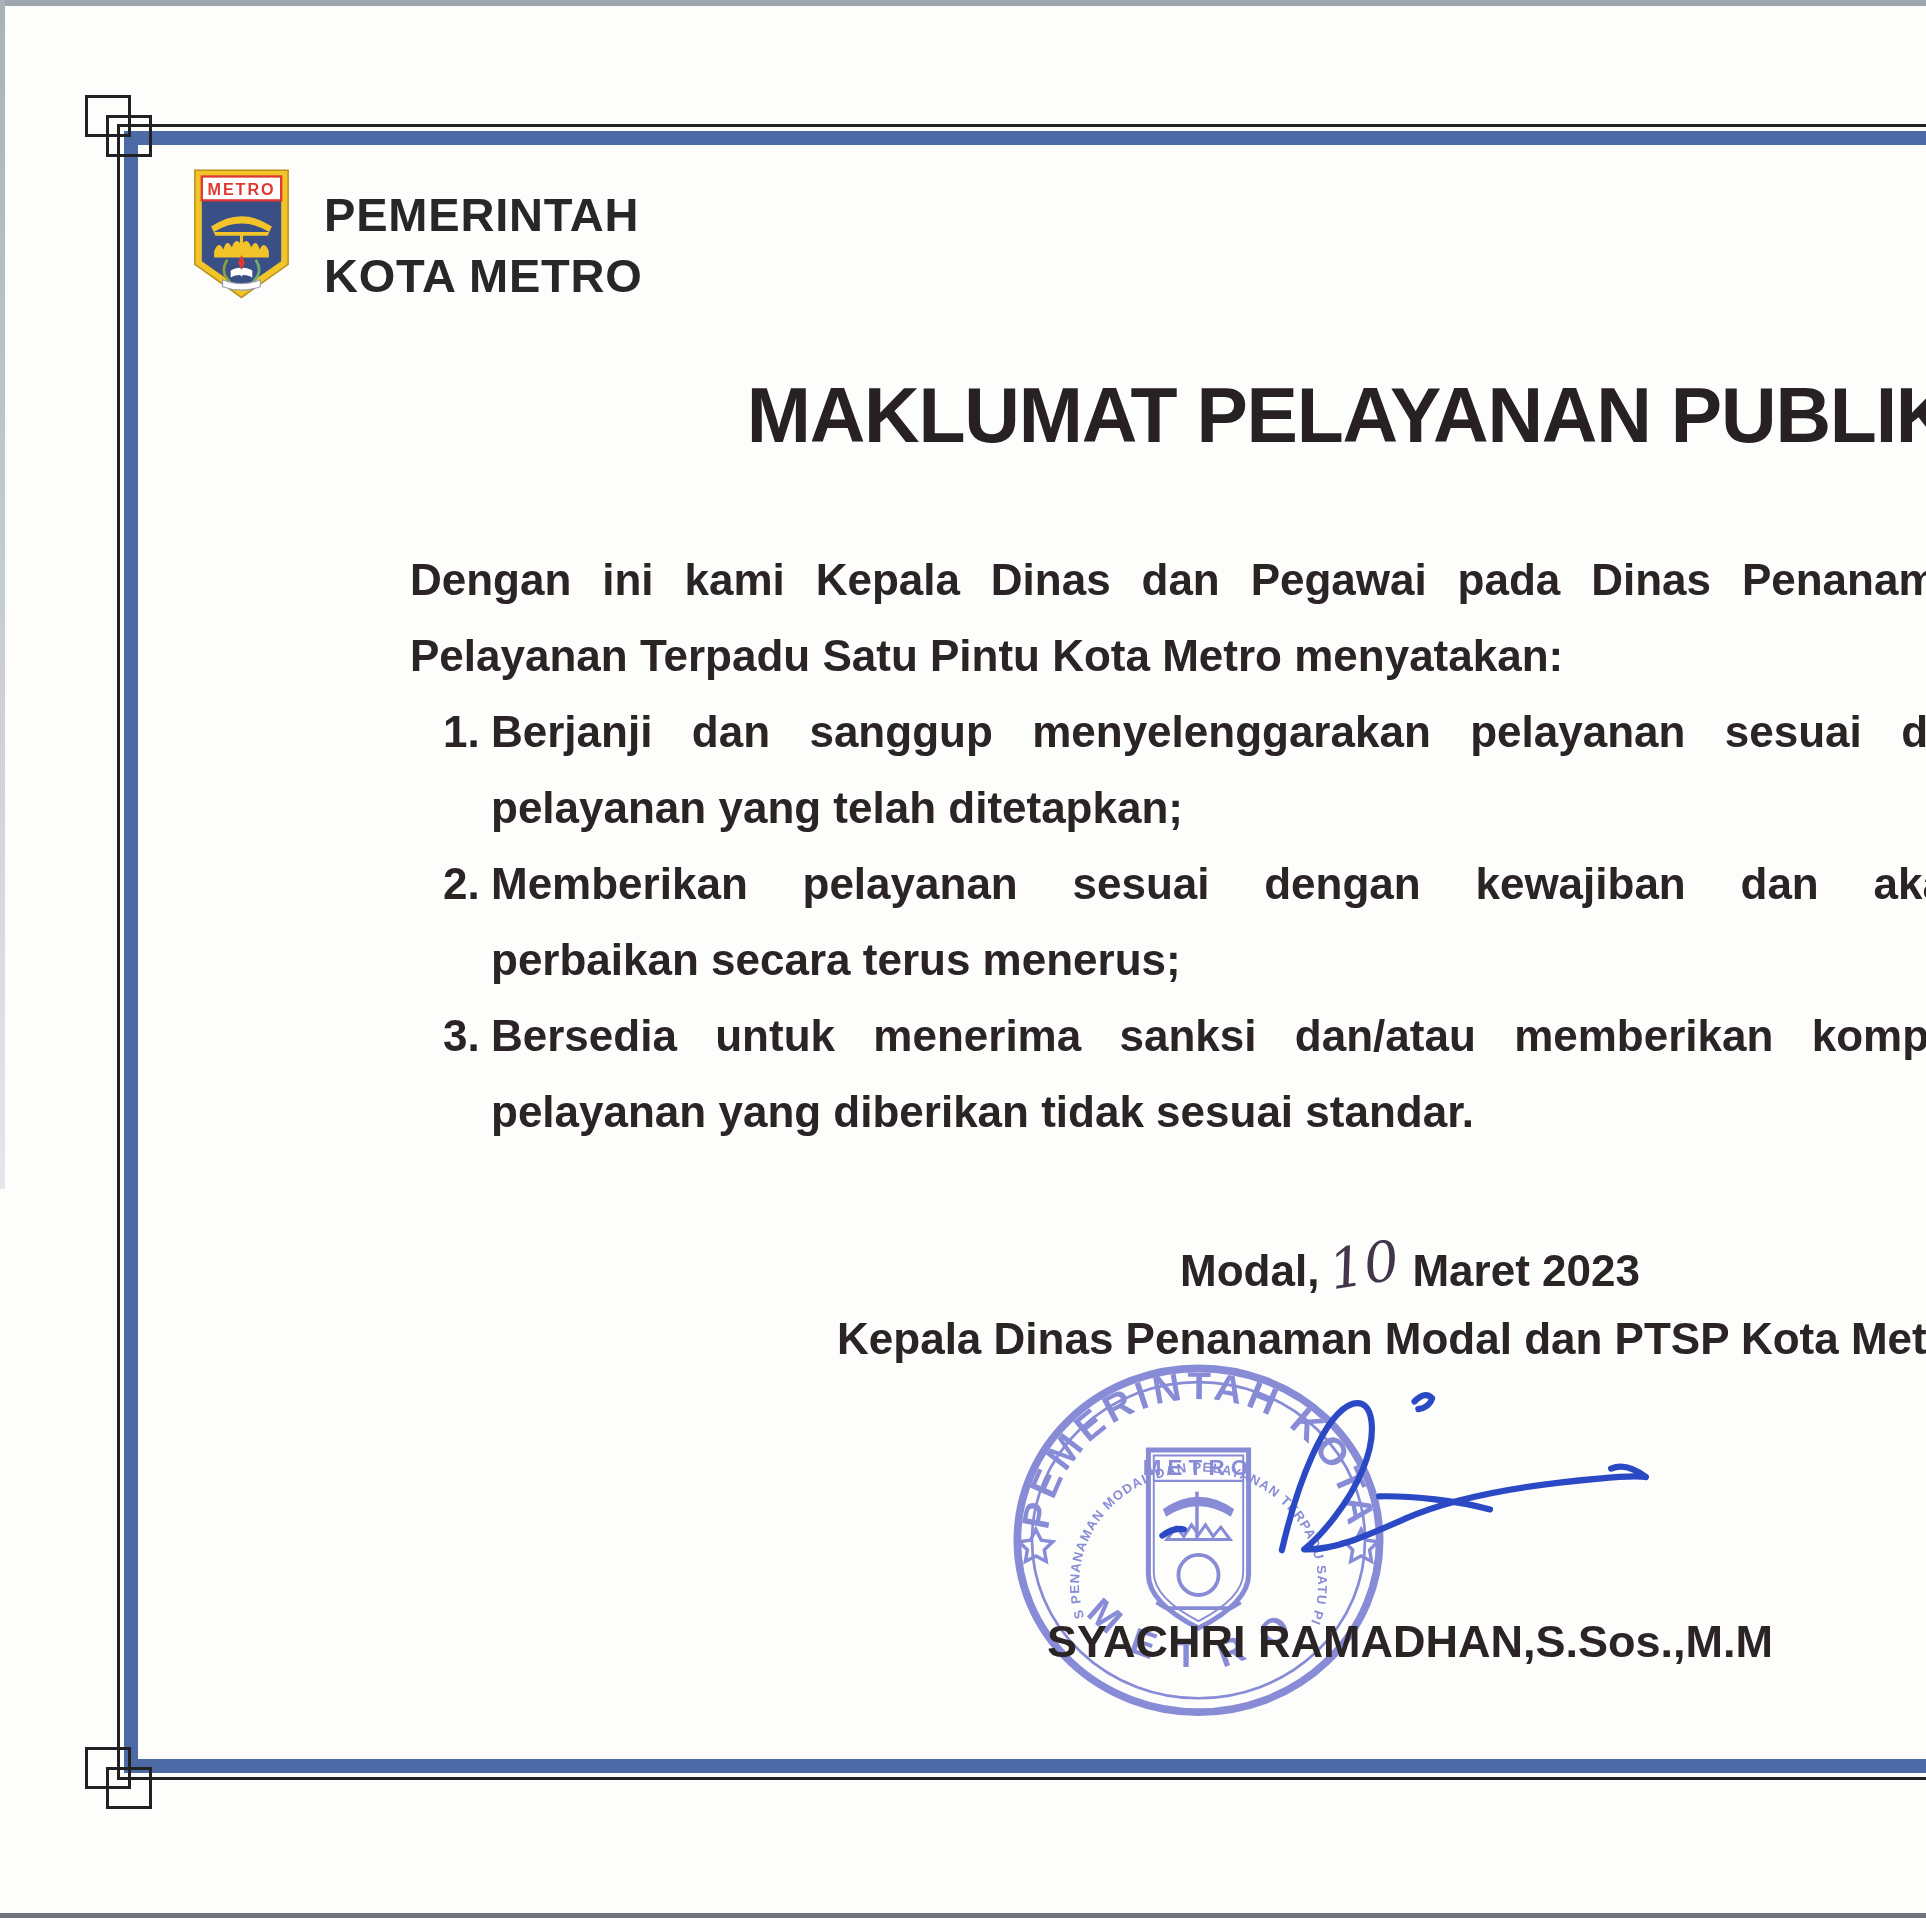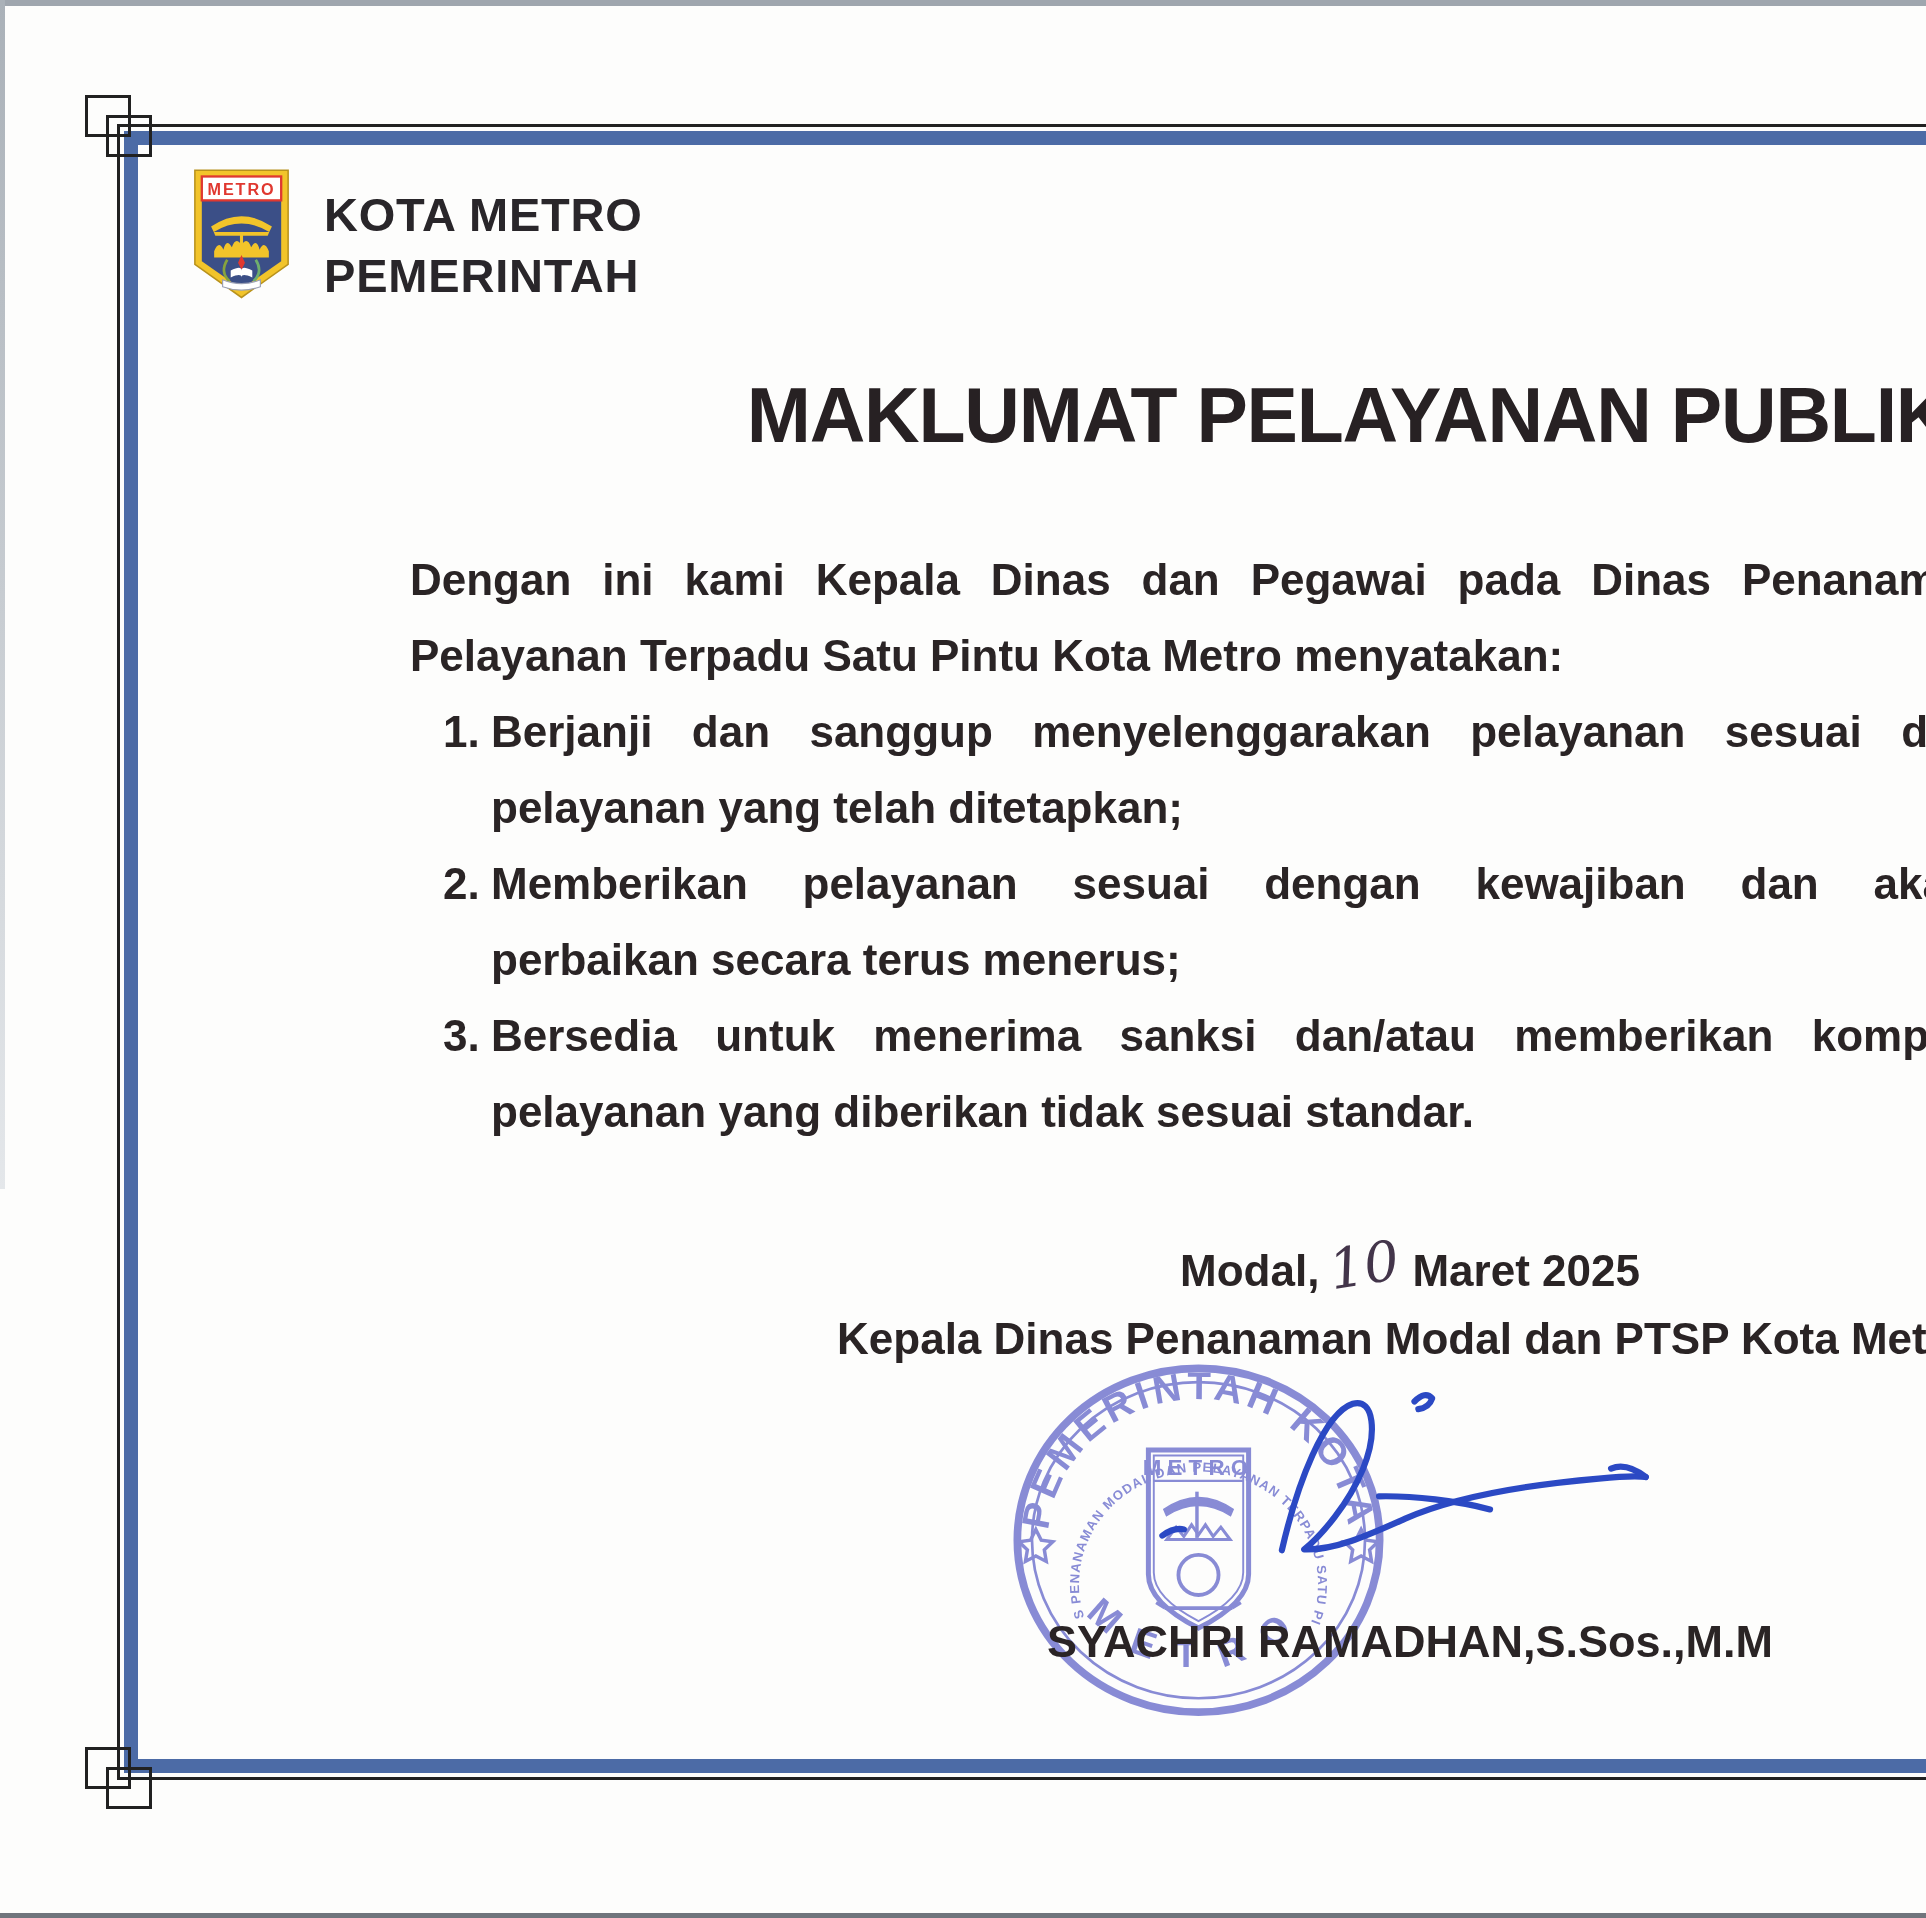--- a/index.html
+++ b/index.html
@@ -86,22 +86,22 @@
     <path d="M59 166 h144 l-4 10 h-136 Z" fill="#f2c42a"></path>
     <rect x="127" y="166" width="8" height="34" fill="#f2c42a"></rect>
     <path d="M60 216 q 12 -30 24 -4 q 8 -32 22 -6 q 10 -30 25 -6 q 15 -24 25 6 q 14 -26 22 6 q 12 -26 24 4 l 0 16 l -142 0 Z" fill="#f2c42a"></path>
     <path d="M131 226 l 9 20 l -9 18 l -9 -18 Z" fill="#e03830"></path>
     <path d="M103 266 q 28 -14 28 0 q 0 -14 28 0 l 0 18 q -28 -12 -28 0 q 0 -12 -28 0 Z" fill="#ffffff"></path>
     <path d="M94 238 q -20 32 6 56" fill="none" stroke="#86a33e" stroke-width="7"></path>
     <path d="M168 238 q 20 32 -6 56" fill="none" stroke="#6fae6d" stroke-width="7"></path>
     <path d="M82 290 q 49 20 98 0 l 0 18 q -49 18 -98 0 Z" fill="#ffffff" stroke="#9aa0b5" stroke-width="3"></path>
   </svg>
   <div class="org-name">
+    <div>PEMERINTAH</div>
     <div>KOTA METRO</div>
-    <div>PEMERINTAH</div>
   </div>
 
   <h1 class="doc-title">MAKLUMAT PELAYANAN PUBLIK</h1>
 
   <div class="doc-body">
     <div class="jline">Dengan ini kami Kepala Dinas dan Pegawai pada Dinas Penanaman Modal dan</div>
     <div>Pelayanan Terpadu Satu Pintu Kota Metro menyatakan:</div>
 
     <div class="item">
       <span class="no">1.</span>
@@ -116,21 +116,21 @@
     <div class="cont">perbaikan secara terus menerus;</div>
 
     <div class="item">
       <span class="no">3.</span>
       <span class="txt jline">Bersedia untuk menerima sanksi dan/atau memberikan kompensasi apabila</span>
     </div>
     <div class="cont">pelayanan yang diberikan tidak sesuai standar.</div>
   </div>
 
   <div class="closing date-line">
-    <span>Modal,</span><span class="hand">10</span><span>Maret 2025</span>
+    <span>Modal,</span><span class="hand">10</span><span>Maret 2023</span>
   </div>
   <div class="closing pos-line">Kepala Dinas Penanaman Modal dan PTSP Kota Metro,</div>
 
   <svg class="stamp" viewBox="0 0 1040 960">
     <g stroke="#7478cf" fill="none">
       <ellipse cx="520" cy="478" rx="470" ry="446" stroke-width="20"></ellipse>
       <ellipse cx="520" cy="478" rx="432" ry="410" stroke-width="7"></ellipse>
     </g>
     <defs>
       <path id="arcTop" d="M 130 478 A 390 366 0 0 1 910 478"></path>

